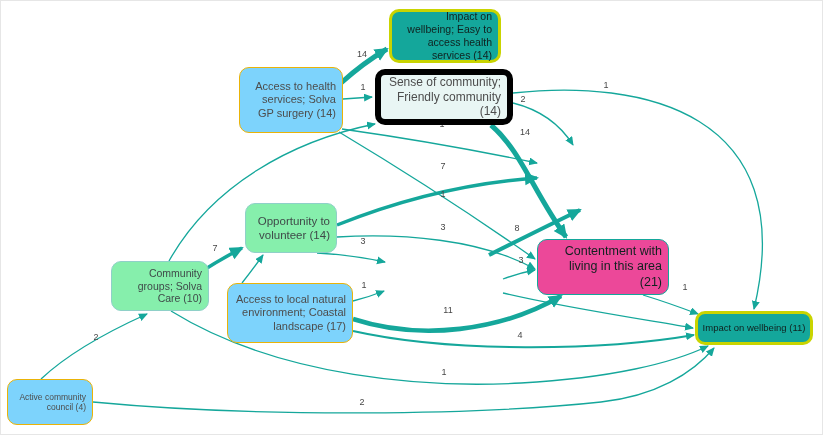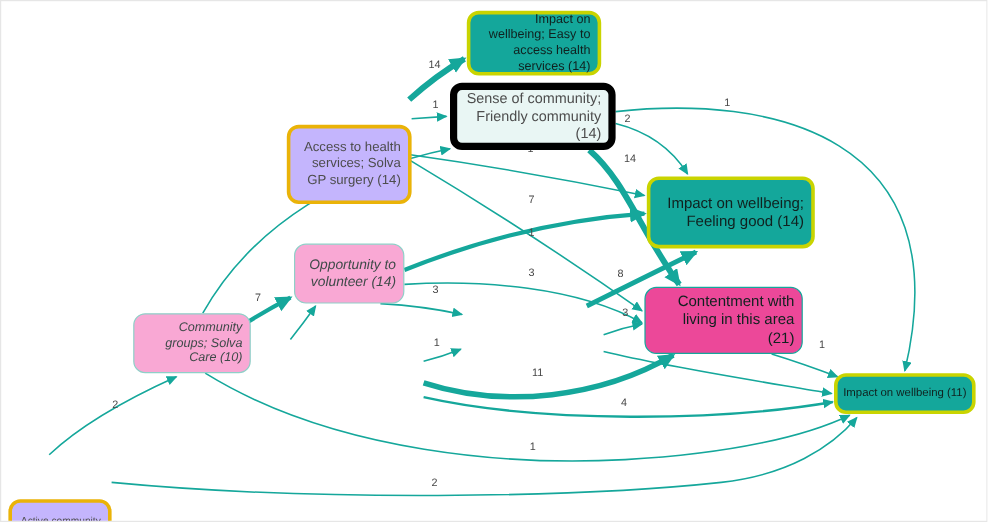--- a/index.html
+++ b/index.html
@@ -8,23 +8,23 @@
     font-family:"Liberation Sans", sans-serif;overflow:hidden;
     border:1px solid #e6e6e6;box-sizing:border-box;
   }
   #edge-layer{position:absolute;left:0;top:0;width:823px;height:435px;}
   #node-layer{position:absolute;left:0;top:0;width:823px;height:435px;pointer-events:none;}
   .node{
     position:absolute;display:flex;align-items:center;justify-content:center;
     text-align:right;box-sizing:border-box;line-height:1.22;
     border-radius:10px;padding:3px 6px;pointer-events:auto;cursor:pointer;
   }
-  .node.white{background:#c4b5fd;border:3px solid #eab308;color:#4d4d4d;margin-top:37px;}
+  .node.white{background:#7dd3fc;border:1px solid #eab308;color:#4d4d4d;}
   .node.lighter{background:#e9f6f4;border:6px solid #000000;color:#4d4d4d;}
-  .node.light{background:#f9a8d4;border:1px solid #8fd0c8;color:#3f4a49;font-style:italic;}
+  .node.light{background:#86efac;border:1px solid #8fd0c8;color:#3f4a49;}
   .node.solid{background:#ec4899;border:1px solid #14a79b;color:#10211f;}
   .node.highlight{background:#14a79b;border:3px solid #c9d400;color:#10211f;}
   .edge-label{font-size:9px;fill:#474747;}
   .edge-path{fill:none;stroke:#15a79b;}
 </style>
 </head>
 <body>
 
 <div id="stage">
   <svg id="edge-layer" width="823" height="435" viewBox="0 0 823 435" xmlns="http://www.w3.org/2000/svg">
@@ -89,28 +89,28 @@
   <div id="node-layer">
       <div class="node highlight" style="left: 388px; top: 8px; width: 112px; height: 54px; font-size: 10.5px;">
         <span>Impact on wellbeing; Easy to access health services (14)</span>
       </div>
       <div class="node white" style="left: 238px; top: 66px; width: 104px; height: 66px; font-size: 11px;">
         <span>Access to health services; Solva GP surgery (14)</span>
       </div>
       <div class="node lighter" style="left: 374px; top: 68px; width: 138px; height: 56px; font-size: 12px;">
         <span>Sense of community; Friendly community (14)</span>
       </div>
-      <div class="node highlight" style="left: 538px; top: 146px; width: 140px; height: 60px; font-size: 12.5px;">
-        <span>Impact on wellbeing; Feeling good (14)</span>
-      </div>
       <div class="node light" style="left: 244px; top: 202px; width: 92px; height: 50px; font-size: 11.5px;">
         <span>Opportunity to volunteer (14)</span>
       </div>
       <div class="node light" style="left: 110px; top: 260px; width: 98px; height: 50px; font-size: 10.5px;">
         <span>Community groups; Solva Care (10)</span>
+      </div>
+      <div class="node white" style="left: 226px; top: 282px; width: 126px; height: 60px; font-size: 11px;">
+        <span>Access to local natural environment; Coastal landscape (17)</span>
       </div>
       <div class="node solid" style="left: 536px; top: 238px; width: 132px; height: 56px; font-size: 12.5px;">
         <span>Contentment with living in this area (21)</span>
       </div>
       <div class="node highlight" style="left: 694px; top: 310px; width: 118px; height: 34px; font-size: 9.5px; white-space: nowrap;">
         <span>Impact on wellbeing (11)</span>
       </div>
       <div class="node white" style="left: 6px; top: 378px; width: 86px; height: 46px; font-size: 8.5px;">
         <span>Active community council (4)</span>
       </div>

